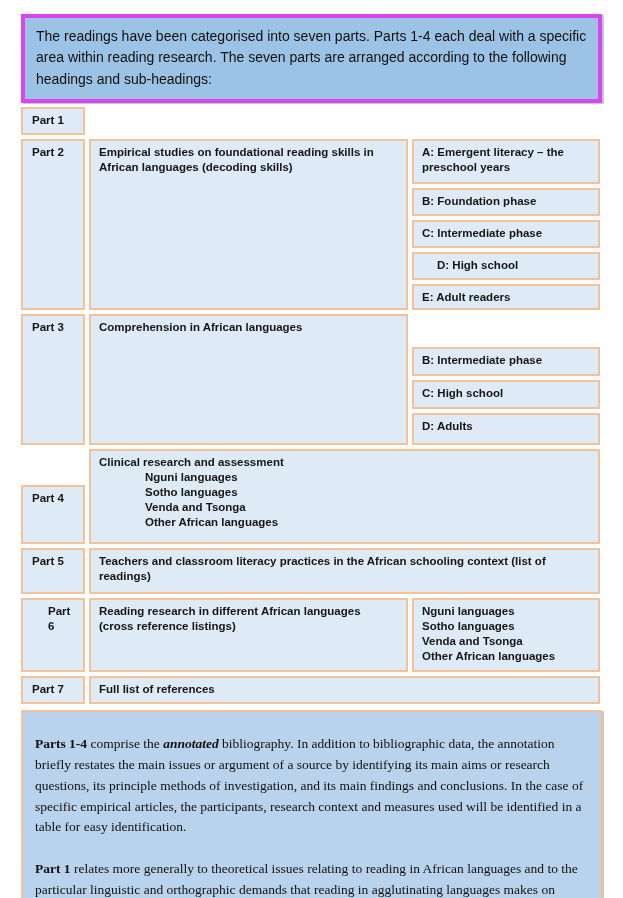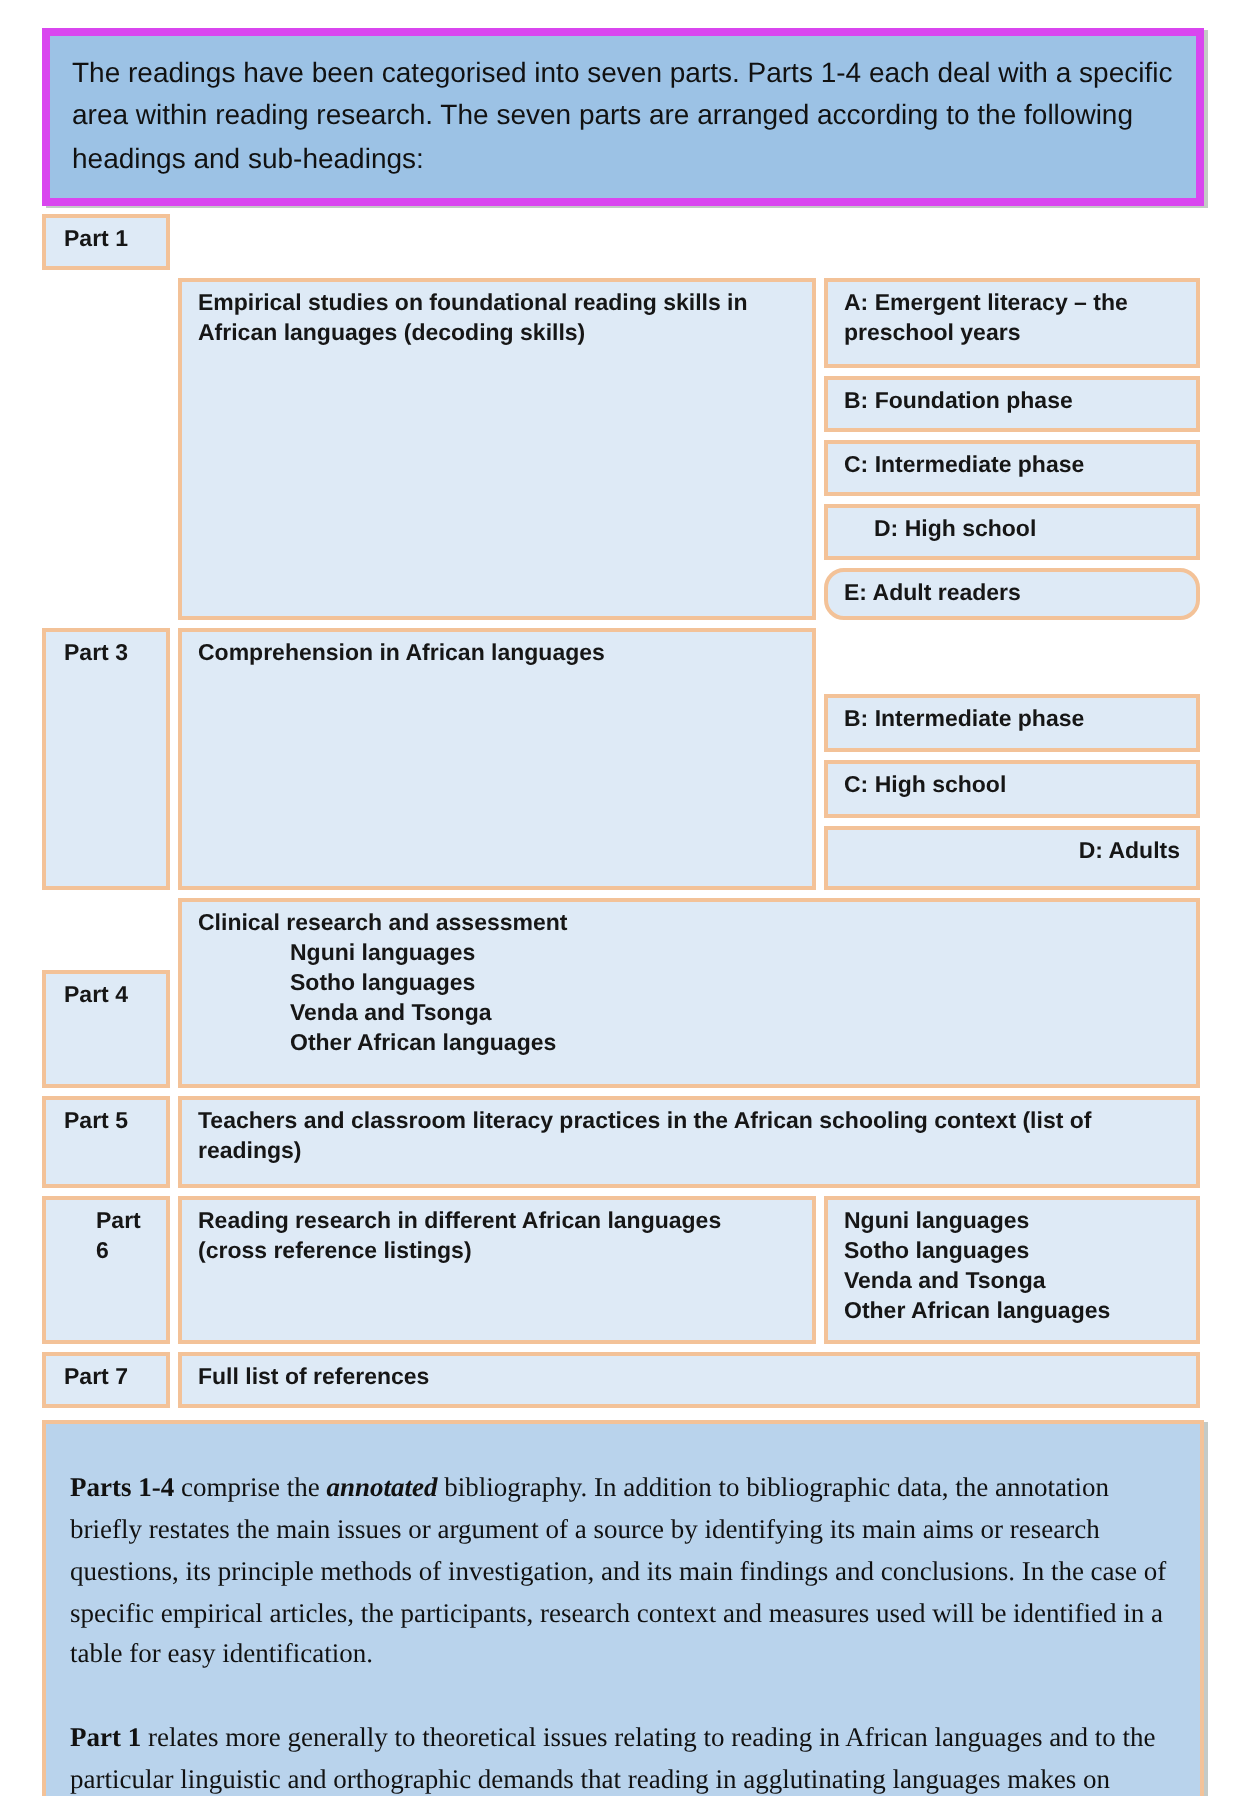--- a/index.html
+++ b/index.html
@@ -47,27 +47,27 @@
   .indent { padding-left: 46px; }
 
   .c-p1-label { grid-area: 1 / 1 / 2 / 2; }
   .c-p1-desc  { grid-area: 1 / 2 / 2 / 4; }
   .c-p2-label { grid-area: 2 / 1 / 7 / 2; }
   .c-p2-desc  { grid-area: 2 / 2 / 7 / 3; }
   .c-p2-a { grid-area: 2 / 3 / 3 / 4; }
   .c-p2-b { grid-area: 3 / 3 / 4 / 4; }
   .c-p2-c { grid-area: 4 / 3 / 5 / 4; }
   .c-p2-d { grid-area: 5 / 3 / 6 / 4; padding-left: 23px; }
-  .c-p2-e { grid-area: 6 / 3 / 7 / 4; border-radius: 10px; }
+  .c-p2-e { grid-area: 6 / 3 / 7 / 4; }
   .c-p3-label { grid-area: 7 / 1 / 11 / 2; }
   .c-p3-desc  { grid-area: 7 / 2 / 11 / 3; }
   .c-p3-a { grid-area: 7 / 3 / 8 / 4; }
   .c-p3-b { grid-area: 8 / 3 / 9 / 4; }
   .c-p3-c { grid-area: 9 / 3 / 10 / 4; }
-  .c-p3-d { grid-area: 10 / 3 / 11 / 4; text-align: right; }
+  .c-p3-d { grid-area: 10 / 3 / 11 / 4; }
   .c-p4-label   { grid-area: 11 / 1 / 12 / 2; margin-top: 36px; }
   .c-p4-content { grid-area: 11 / 2 / 12 / 4; }
   .c-p5-label { grid-area: 12 / 1 / 13 / 2; }
   .c-p5-desc  { grid-area: 12 / 2 / 13 / 4; }
   .c-p6-label { grid-area: 13 / 1 / 14 / 2; padding-left: 25px; }
   .c-p6-desc  { grid-area: 13 / 2 / 14 / 3; }
   .c-p6-side  { grid-area: 13 / 3 / 14 / 4; }
   .c-p7-label { grid-area: 14 / 1 / 15 / 2; }
   .c-p7-desc  { grid-area: 14 / 2 / 15 / 4; }
 
@@ -93,20 +93,21 @@
 <div class="page">
 
   <div class="intro-panel">
     <span>The readings have been categorised into seven parts. Parts 1-4 each deal with a specific area within reading research. The seven parts are arranged according to the following headings and sub-headings:</span>
   </div>
 
   <div class="grid-table">
 
     <div class="cell label-cell c-p1-label">Part 1</div>
 
+    <div class="cell label-cell c-p2-label">Part 2</div>
     <div class="cell c-p2-desc">Empirical studies on foundational reading skills in African languages (decoding skills)</div>
     <div class="cell c-p2-a">A: Emergent literacy – the preschool years</div>
     <div class="cell c-p2-b">B: Foundation phase</div>
     <div class="cell c-p2-c">C: Intermediate phase</div>
     <div class="cell c-p2-d">D: High school</div>
     <div class="cell c-p2-e">E: Adult readers</div>
 
     <div class="cell label-cell c-p3-label">Part 3</div>
     <div class="cell c-p3-desc">Comprehension in African languages</div>
     <div class="cell c-p3-b">B: Intermediate phase</div>

